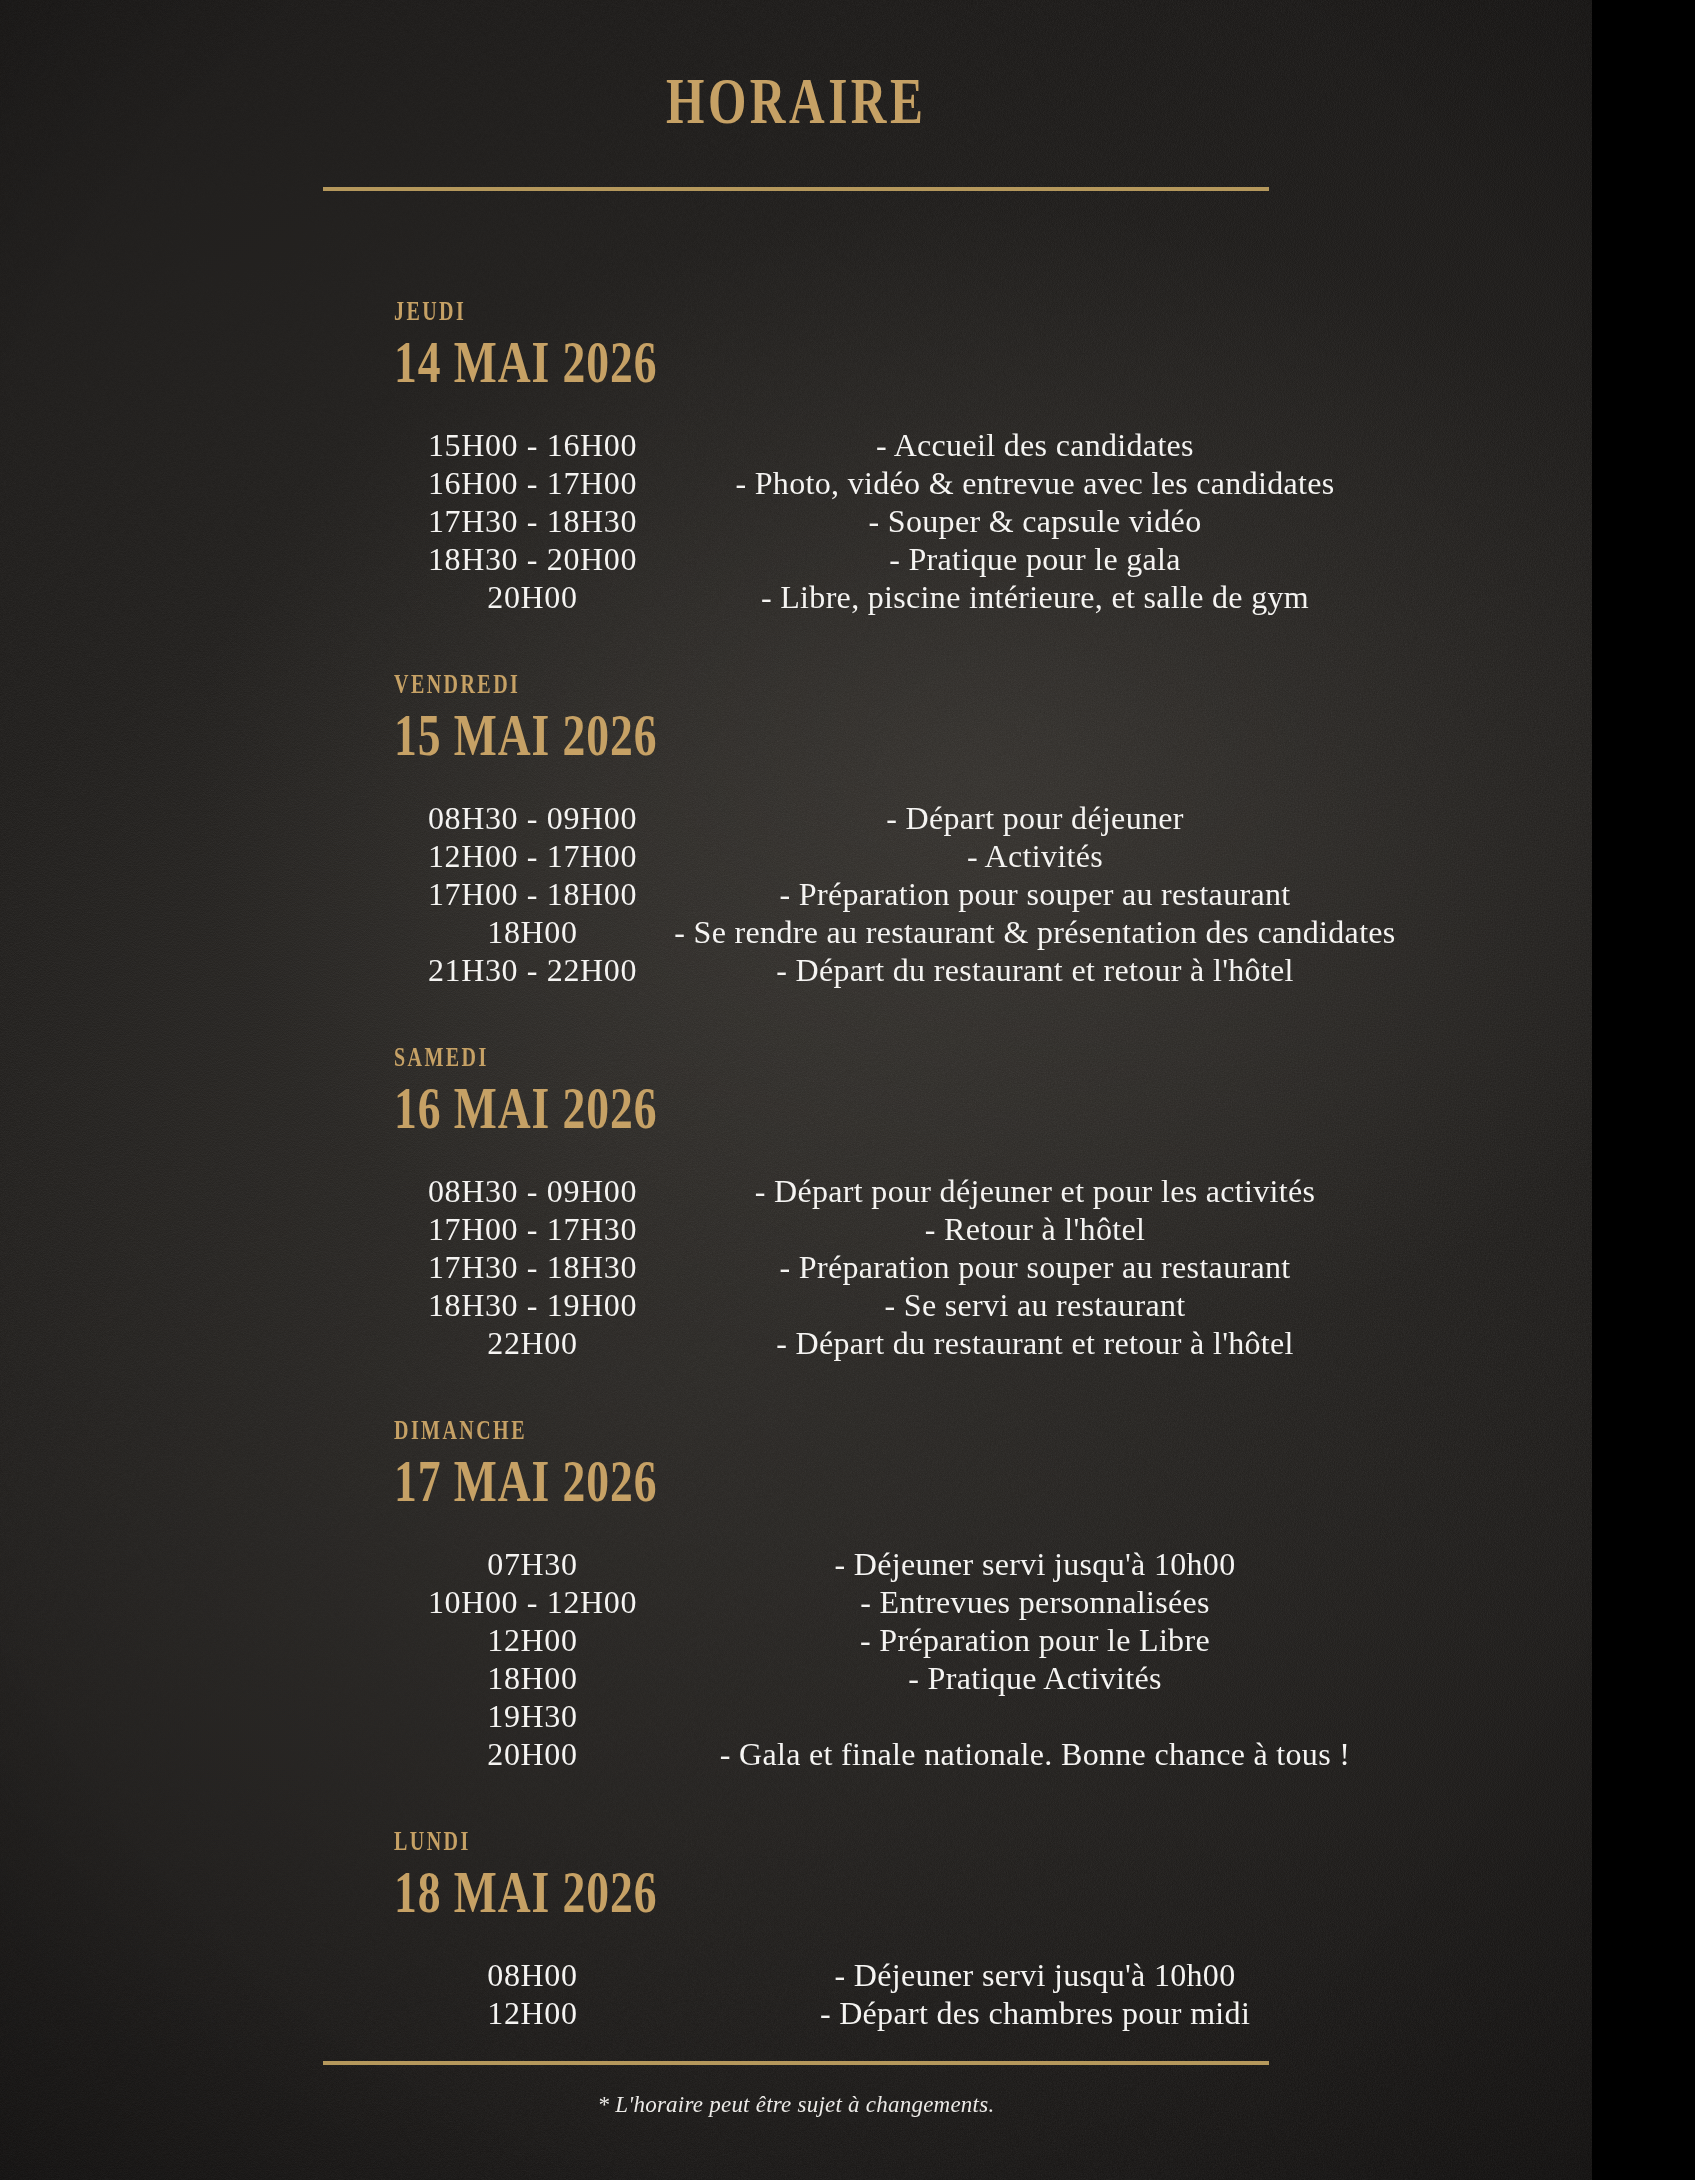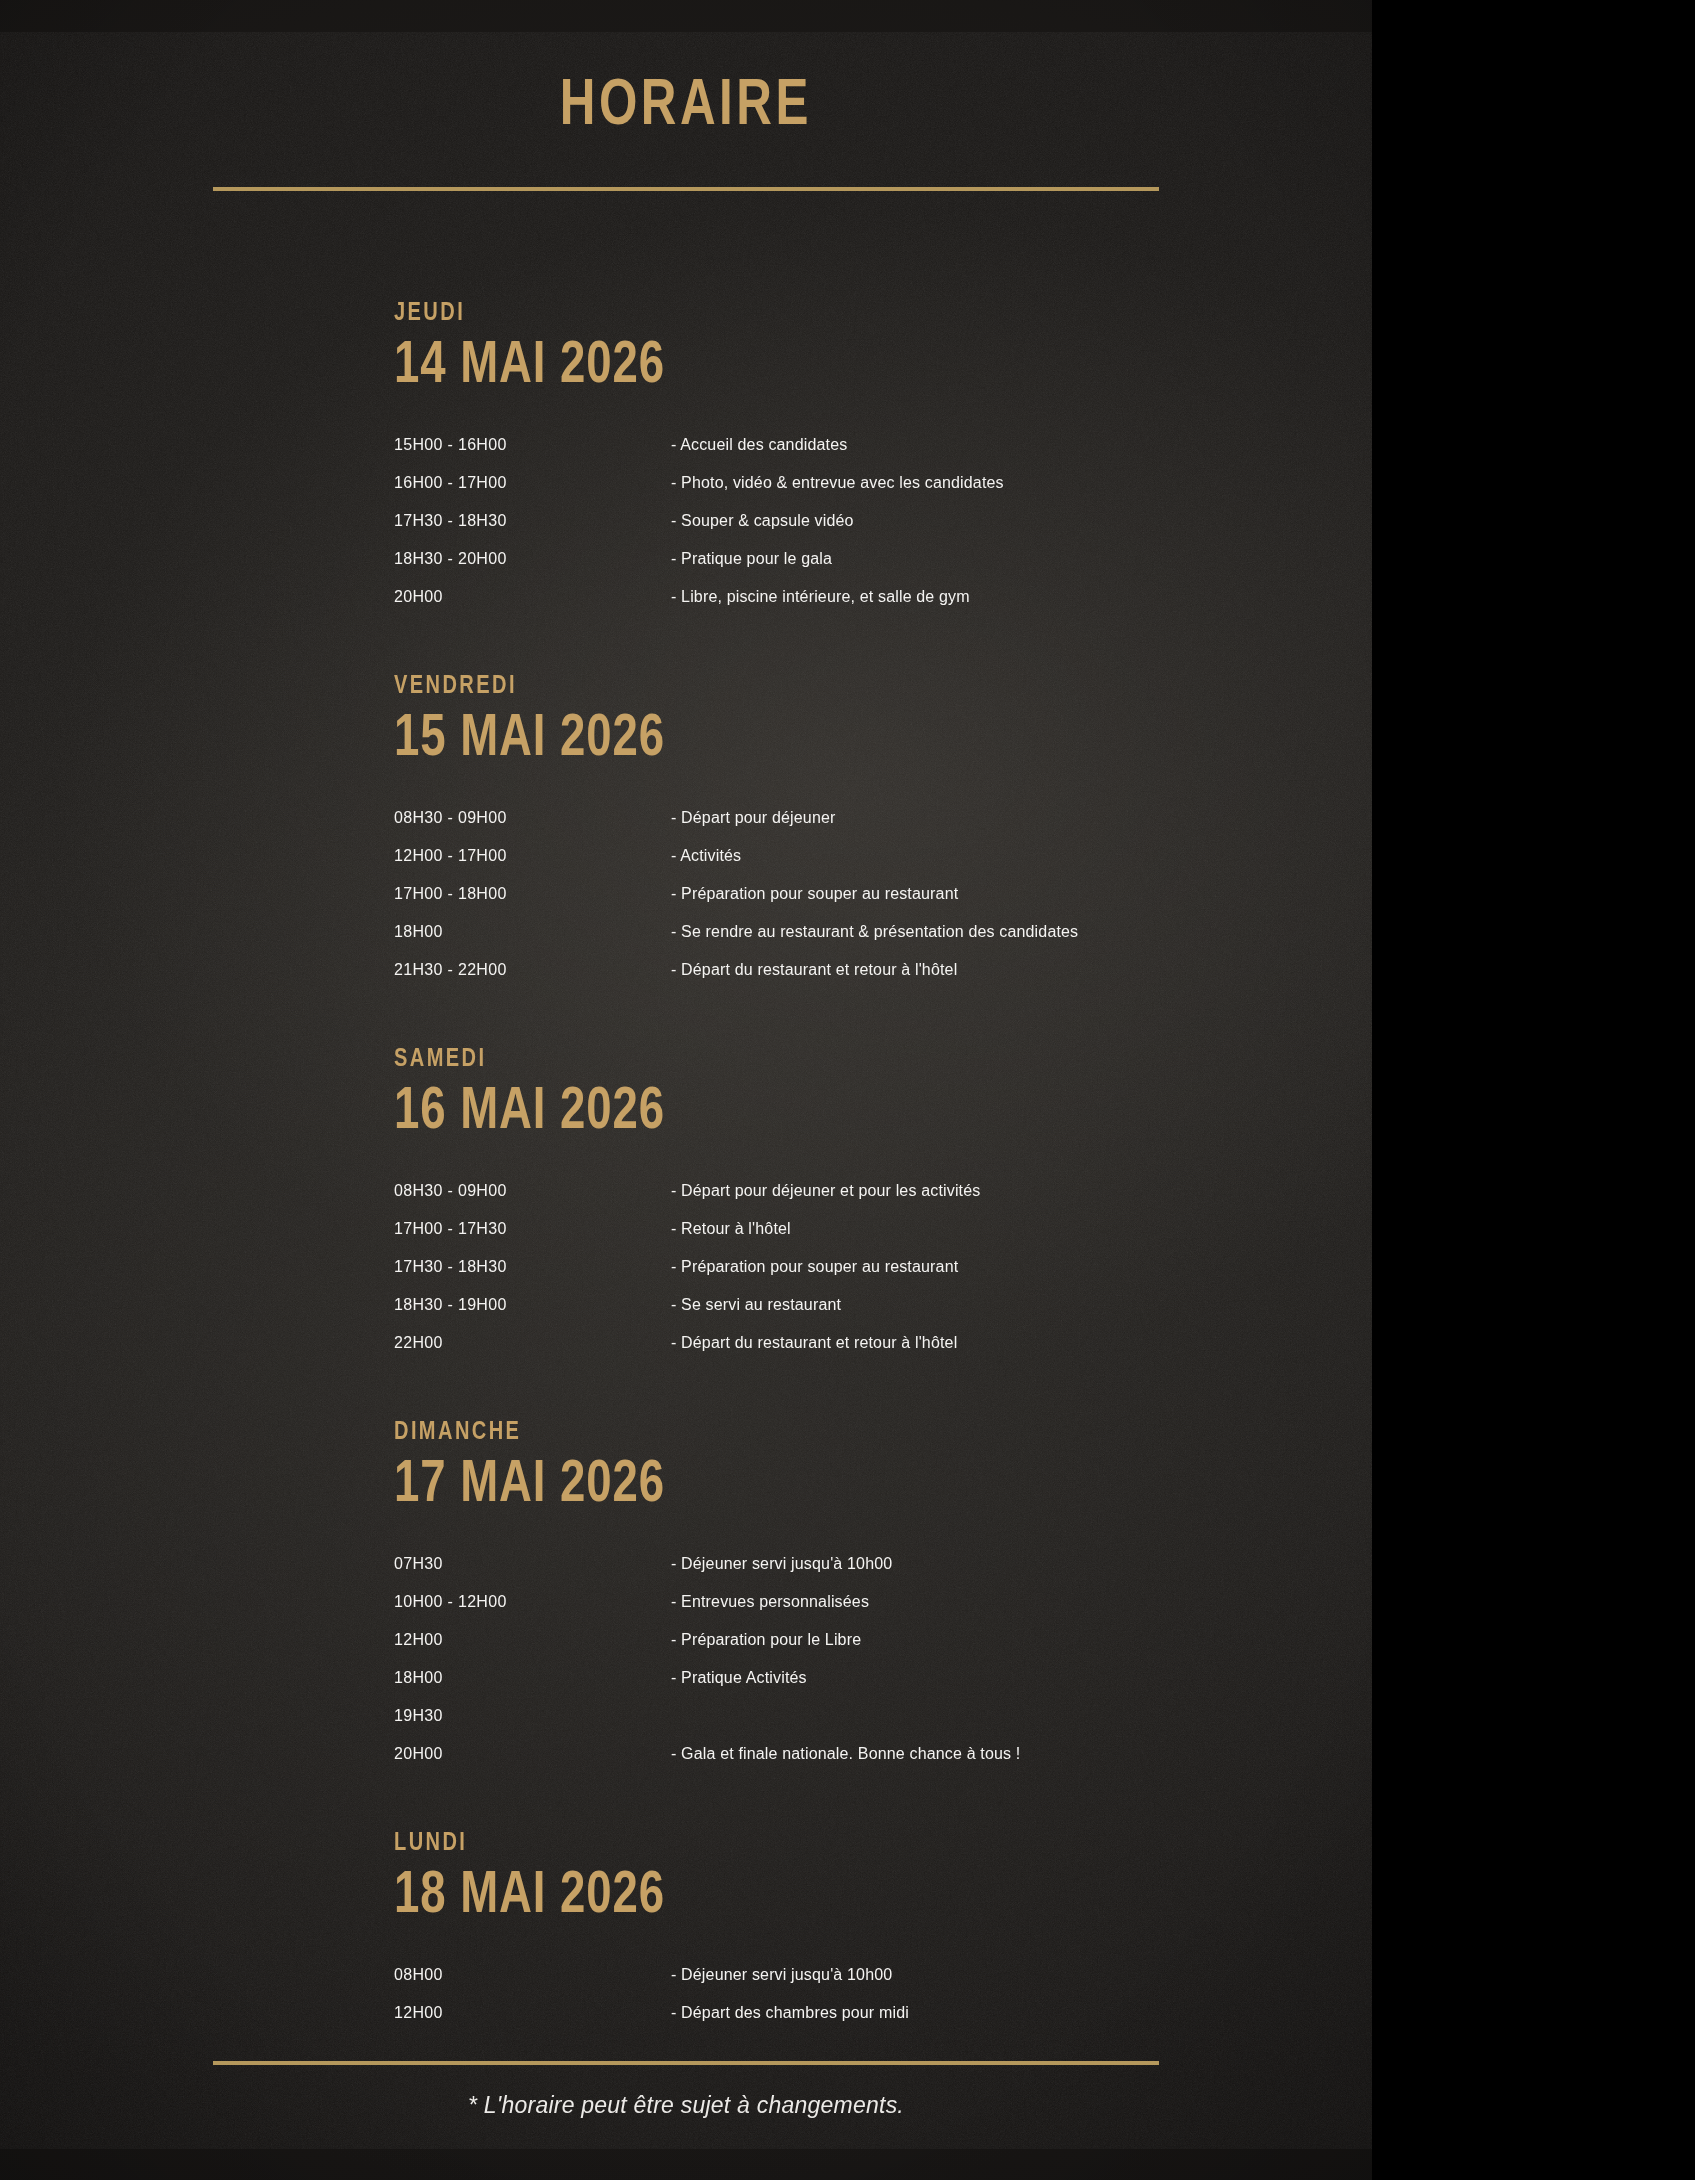--- a/index.html
+++ b/index.html
@@ -5,23 +5,23 @@
   :root{
     --gold:#c6a165;
     --gold-line:#b5985c;
     --text:#f5f4f2;
     --bg:#171513;
   }
   *{margin:0;padding:0;box-sizing:border-box;}
   html,body{background:#000;}
   .page{
     position:relative;
-    width:1372px;height:2181px;
+    width:1592px;height:2181px;
     overflow:hidden;
-    font-family:Liberation Sans, sans-serif;
+    font-family:Liberation Serif, serif;
     background:
       radial-gradient(1278px 937px at 62% 36%, rgba(66,62,57,.50), rgba(0,0,0,0) 62%),
       radial-gradient(1448px 1278px at 44% 62%, rgba(52,49,45,.45), rgba(0,0,0,0) 66%),
       radial-gradient(2215px 1874px at 50% 46%, #262421 0%, #151312 72%, #0b0a09 100%),
       var(--bg);
   }
   .texture{position:absolute;inset:0;width:100%;height:100%;opacity:.10;pointer-events:none;}
   .vignette{
     position:absolute;inset:0;pointer-events:none;
     background:radial-gradient(ellipse 120% 110% at 50% 46%, rgba(0,0,0,0) 48%, rgba(0,0,0,.38) 82%, rgba(0,0,0,.62) 100%);
@@ -56,22 +56,23 @@
   .day-date{
     color:var(--gold);
     font-size:60px;line-height:60px;
     letter-spacing:.02em;
     transform-origin:left center;
   }
   .events{margin-top:34px;}
   .event-row{
     display:flex;
     line-height:38px;
-    font-size:16px;
+    font-size:32px;
     color:var(--text);
+    text-align:center;
   }
   .event-time{
     flex:0 0 277px;
     letter-spacing:.02em;
   }
   .event-desc{flex:1;letter-spacing:.01em;}
   .footer-divider{
     width:946px;height:4.3px;margin:29px auto 0 auto;
     background:var(--gold-line);
   }

